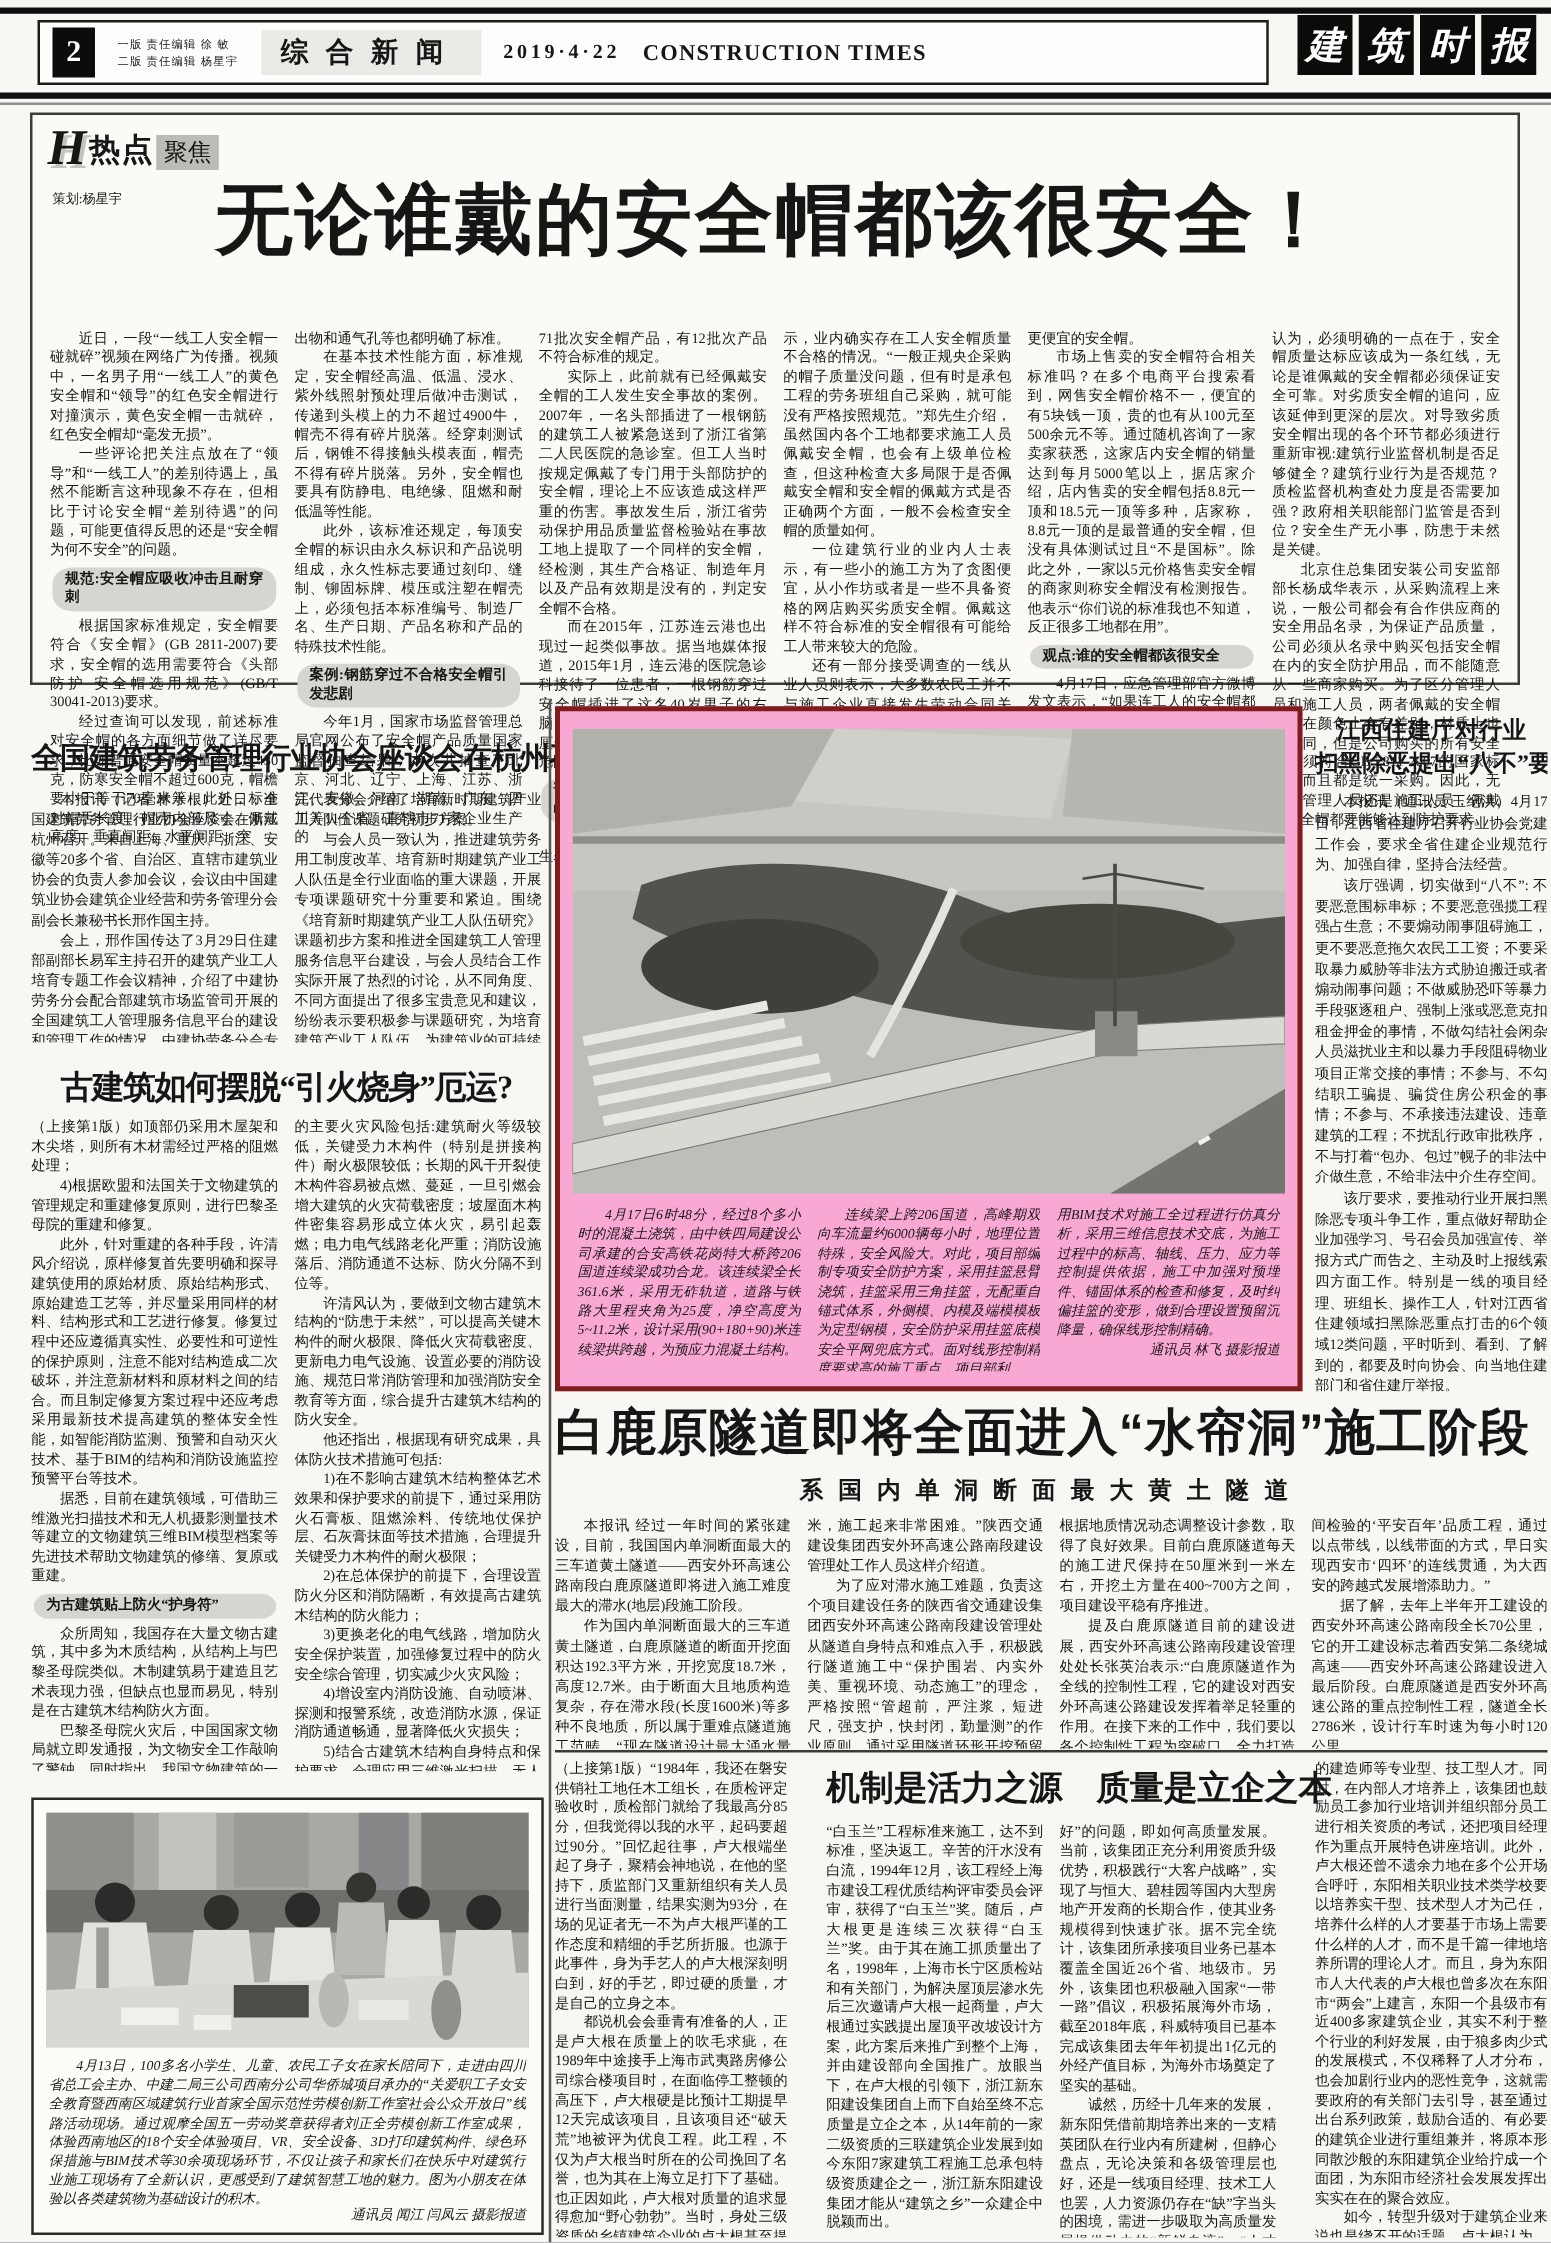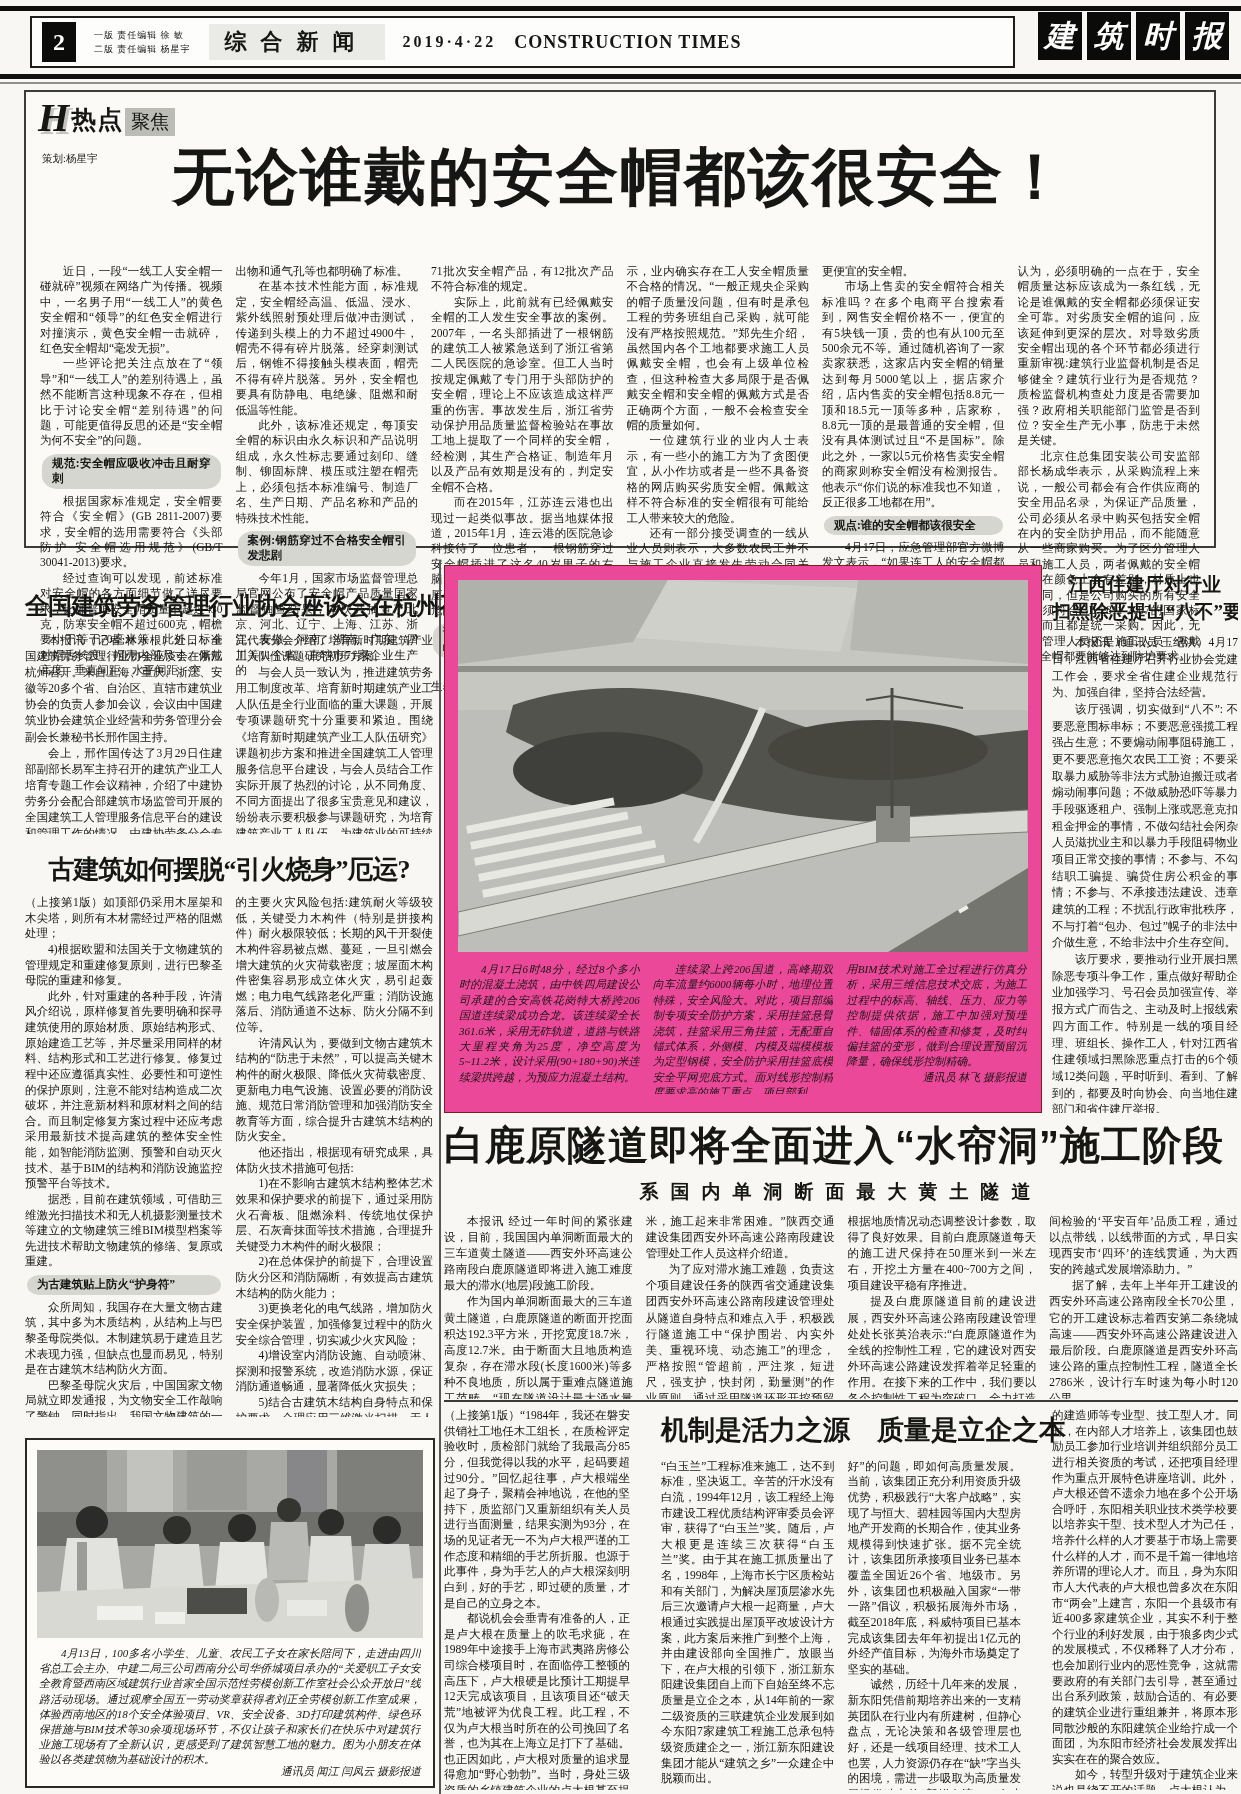--- a/index.html
+++ b/index.html
@@ -39,22 +39,22 @@
   .subhead{display:block;margin:5px 2px;padding:2px 10px;background:#d6d6d1;border-radius:16px/13px;font-weight:bold;}
   .credit{text-align:right;margin:0;text-indent:0;}
   
   .vdiv{position:absolute;left:439px;top:560px;width:2px;height:1234px;background:#575753;}
   .seminar{position:absolute;left:25px;top:590px;width:408px;}
   .seminar h2{margin:0 0 10px 0;font-size:24px;letter-spacing:-1px;text-align:center;white-space:nowrap;}
   .sem-cols{height:202px;font-size:11.5px;line-height:1.4;}
   .ancient{position:absolute;left:25px;top:852px;width:408px;}
   .ancient h2{margin:0 0 8px 0;font-size:26px;text-align:center;white-space:nowrap;letter-spacing:-1px;}
   .anc-cols{height:522px;font-size:11.5px;line-height:1.36;}
-  .photo-box{position:absolute;left:444px;top:565px;width:598px;height:548px;border:1px solid #7f1d1d;
-             background:#ec4899;box-sizing:border-box;}
+  .photo-box{position:absolute;left:444px;top:565px;width:598px;height:548px;border:4px solid #7f1d1d;
+             background:#f9a8d4;box-sizing:border-box;}
   .photo-box svg{display:block;margin:14px auto 0 auto;}
   .cap-cols{margin:10px 14px 0 14px;height:132px;font-size:11px;line-height:1.4;font-style:italic;}
   .jiangxi{position:absolute;left:1052px;top:565px;width:186px;height:548px;overflow:hidden;}
   .jiangxi h3{margin:8px 0 2px 0;font-size:19px;text-align:center;line-height:1.3;white-space:nowrap;}
   .jiangxi h3.l2{margin:0 0 10px 0;}
   .jx-body{font-size:11.5px;line-height:1.45;text-align:justify;}
   
   .tunnel{position:absolute;left:444px;top:1118px;width:794px;}
   .tunnel h1{margin:0;font-size:40px;text-align:left;font-family:"Liberation Sans",sans-serif;
              font-weight:900;letter-spacing:1px;white-space:nowrap;}

